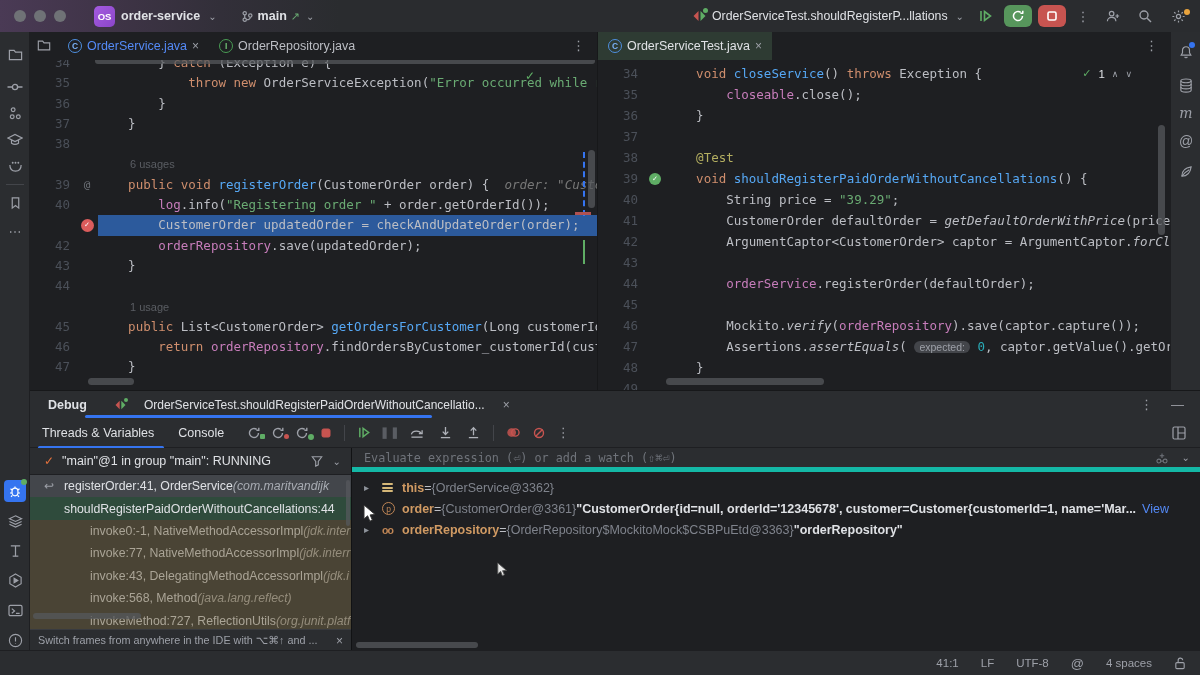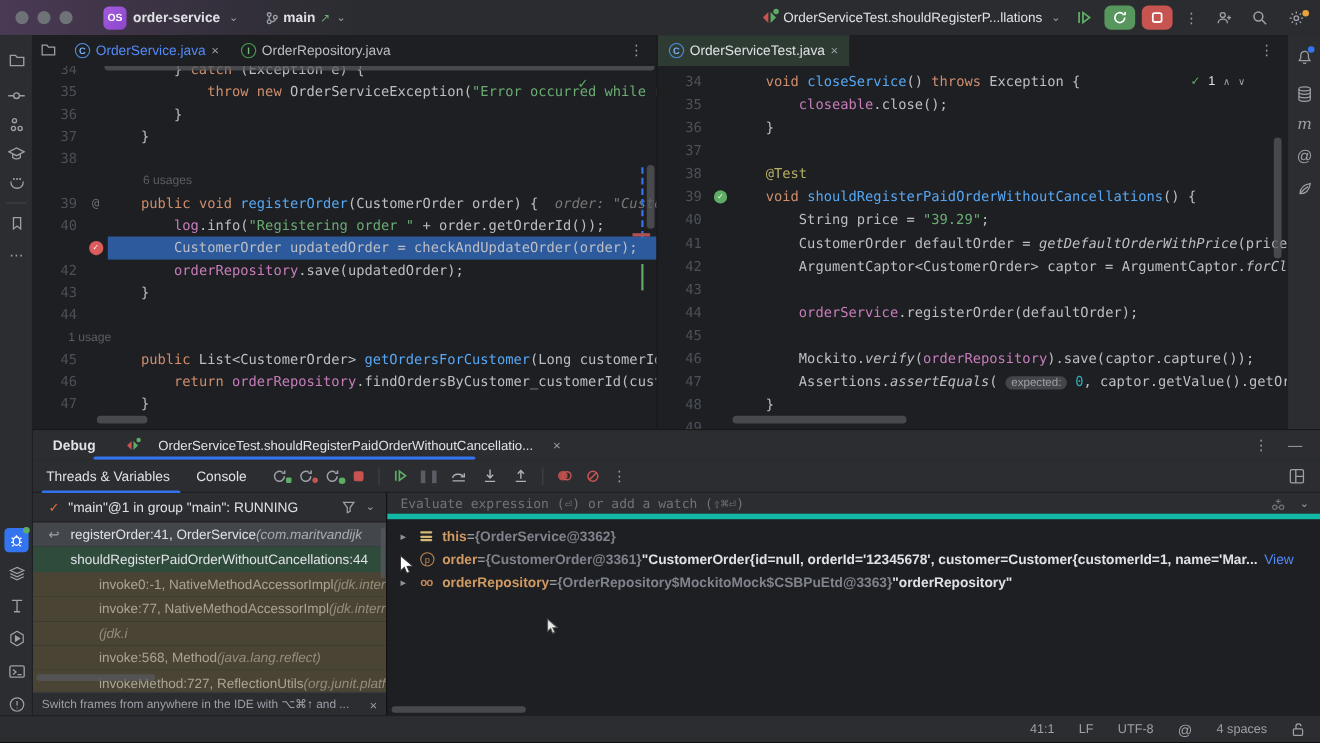--- a/index.html
+++ b/index.html
@@ -70,21 +70,21 @@
   .frame-row .fico { width:20px; flex:none; color:#9da0a8; font-size:12px; }
   .frame-row .pkg { font-style:italic; }
   .f-selected { background:#43464b; } .f-selected .pkg{ color:#a8acb3; }
   .f-user { background:#2f4b3c; }
   .f-lib { background:#4a4435; color:#aaa496;padding-left:40px; } .f-lib .pkg{ color:#958d7c; }
   .var-row { height:21px; display:flex; align-items:center; white-space:nowrap; overflow:hidden;
              font-size:12.5px; padding-left:12px; }
   .var-chev { width:18px; color:#8e939b; font-size:10px; flex:none; }
   .var-ico { width:20px; flex:none; display:flex; align-items:center; }
   .var-name { color:#d09a63; font-weight:600; }
-  .var-ref { color:#7f838c;font-weight:bold; }
+  .var-ref { color:#7f838c; }
   .var-val { color:#dfe1e5; font-weight:600; }
   .var-link { color:#548af7; margin-left:6px; }
   .vstack { display:inline-block; width:11px; }
   .vstack i { display:block; height:2px; background:#d5b778; margin:1.5px 0; border-radius:1px; }
   .pcirc { width:13px; height:13px; border:1.4px solid #bf8555; border-radius:50%; color:#bf8555;
            font-size:8.5px; display:flex; align-items:center; justify-content:center; }
   .oo { color:#bf8555; font-weight:bold; font-size:10.5px; letter-spacing:-1px; }
 
   #statusbar { left:0; top:650px; width:1200px; height:25px; background:#2b2d30; border-top:1px solid #1e1f22;
     display:flex; align-items:center; justify-content:flex-end; gap:22px; padding:0 14px;
@@ -316,21 +316,21 @@
         <div class="crow" style="height: 20.3px; line-height: 20.3px;"><span class="gut">36</span><span class="gico"></span><span class="codeseg"><span class="c-d">        }</span></span></div>
         <div class="crow" style="height: 20.3px; line-height: 20.3px;"><span class="gut">37</span><span class="gico"></span><span class="codeseg"><span class="c-d">    }</span></span></div>
         <div class="crow" style="height: 20.3px; line-height: 20.3px;"><span class="gut">38</span><span class="gico"></span><span class="codeseg"></span></div>
         <div class="crow" style="height: 20.3px; line-height: 20.3px;"><span class="gut"></span><span class="gico"></span><span class="inlay" style="padding-left:32px">6 usages</span></div>
         <div class="crow" style="height: 20.3px; line-height: 20.3px;"><span class="gut">39</span><span class="gico">@</span><span class="codeseg"><span class="c-d">    </span><span class="c-k">public</span><span class="c-d"> </span><span class="c-k">void</span><span class="c-d"> </span><span class="c-m">registerOrder</span><span class="c-d">(CustomerOrder order) {</span><span class="c-h">  order: "Custome</span></span></div>
         <div class="crow" style="height: 20.3px; line-height: 20.3px;"><span class="gut">40</span><span class="gico"></span><span class="codeseg"><span class="c-d">        </span><span class="c-f">log</span><span class="c-d">.info(</span><span class="c-s">"Registering order "</span><span class="c-d"> + order.getOrderId());</span></span></div>
         <div class="crow" style="height: 20.3px; line-height: 20.3px;"><span class="gut" style="color: rgb(206, 208, 214);"></span><span class="gico"><span class="bp">✓</span></span><span class="codeseg exec"><span class="c-d">        CustomerOrder updatedOrder = checkAndUpdateOrder(order);</span><span class="c-hx">   ord</span></span></div>
         <div class="crow" style="height: 20.3px; line-height: 20.3px;"><span class="gut">42</span><span class="gico"></span><span class="codeseg"><span class="c-d">        </span><span class="c-f">orderRepository</span><span class="c-d">.save(updatedOrder);</span></span></div>
         <div class="crow" style="height: 20.3px; line-height: 20.3px;"><span class="gut">43</span><span class="gico"></span><span class="codeseg"><span class="c-d">    }</span></span></div>
         <div class="crow" style="height: 20.3px; line-height: 20.3px;"><span class="gut">44</span><span class="gico"></span><span class="codeseg"></span></div>
-        <div class="crow" style="height: 20.3px; line-height: 20.3px; flex-direction: column;"><span class="gut"></span><span class="gico"></span><span class="inlay" style="padding-left:32px">1 usage</span></div>
+        <div class="crow" style="height: 20.3px; line-height: 20.3px;"><span class="gut"></span><span class="gico"></span><span class="inlay" style="padding-left:32px">1 usage</span></div>
         <div class="crow" style="height: 20.3px; line-height: 20.3px;"><span class="gut">45</span><span class="gico"></span><span class="codeseg"><span class="c-d">    </span><span class="c-k">public</span><span class="c-d"> List&lt;CustomerOrder&gt; </span><span class="c-m">getOrdersForCustomer</span><span class="c-d">(Long customerId)</span></span></div>
         <div class="crow" style="height: 20.3px; line-height: 20.3px;"><span class="gut">46</span><span class="gico"></span><span class="codeseg"><span class="c-d">        </span><span class="c-k">return</span><span class="c-d"> </span><span class="c-f">orderRepository</span><span class="c-d">.findOrdersByCustomer_customerId(custom</span></span></div>
         <div class="crow" style="height: 20.3px; line-height: 20.3px;"><span class="gut">47</span><span class="gico"></span><span class="codeseg"><span class="c-d">    }</span></span></div>
       </div>
 
     <div class="thumb" style="left:65px; top:-2px; width:500px; height:6px;"></div>
     <div class="abs" style="right:62px; top:9px; color:#5fad65; font-size:12px;">✓</div>
     <div class="abs" style="left:553px; top:92px; height:64px; border-left:2px dashed #3574f0;"></div>
     <div class="abs" style="left:545px; top:152px; width:16px; height:3px; background:#b05252;"></div>
     <div class="abs" style="left:553px; top:180px; width:2px; height:24px; background:#5fad65;"></div>
@@ -494,20 +494,21 @@
             <span>invoke0:-1, NativeMethodAccessorImpl </span>
             <span class="pkg">(jdk.inter</span>
           </div>
           <div class="frame-row f-lib">
             <span class="fico"></span>
             <span>invoke:77, NativeMethodAccessorImpl </span>
             <span class="pkg">(jdk.interr</span>
           </div>
           <div class="frame-row f-lib">
             <span class="fico"></span>
+            <span>invoke:43, DelegatingMethodAccessorImpl </span>
             <span class="pkg">(jdk.i</span>
           </div>
           <div class="frame-row f-lib">
             <span class="fico"></span>
             <span>invoke:568, Method </span>
             <span class="pkg">(java.lang.reflect)</span>
           </div>
           <div class="frame-row f-lib">
             <span class="fico"></span>
             <span>invokeMethod:727, ReflectionUtils </span>

